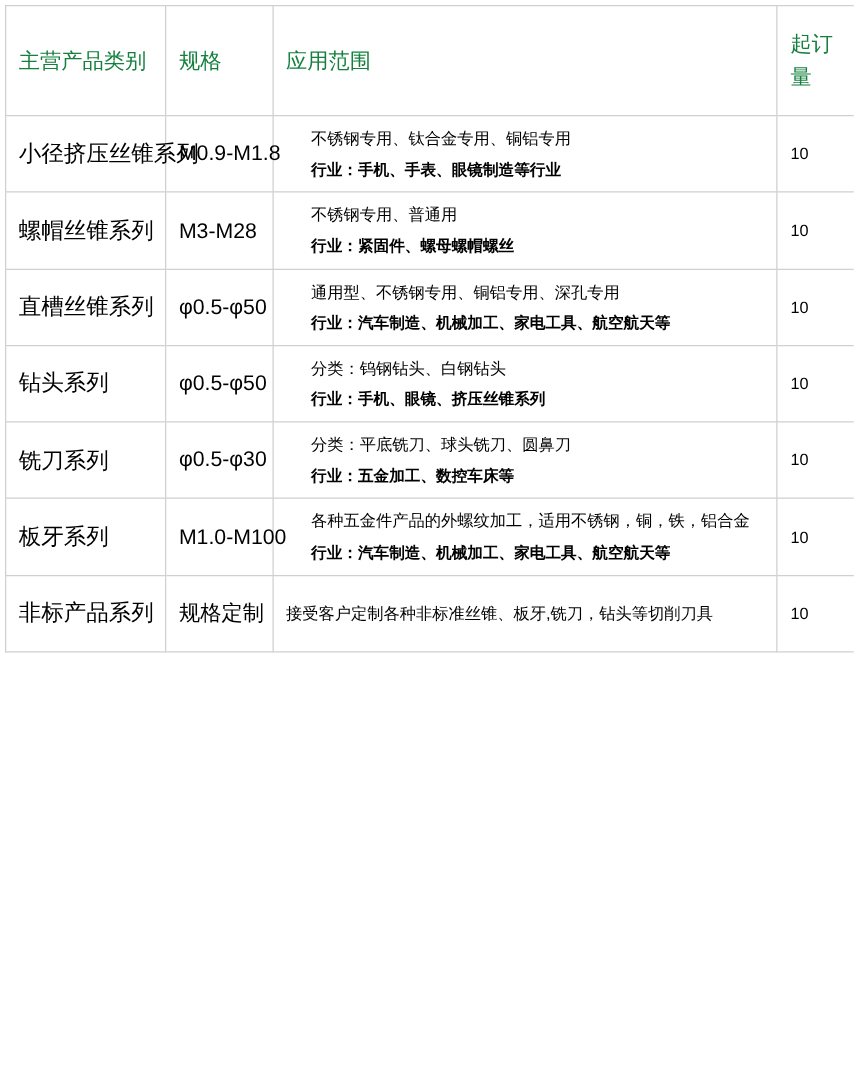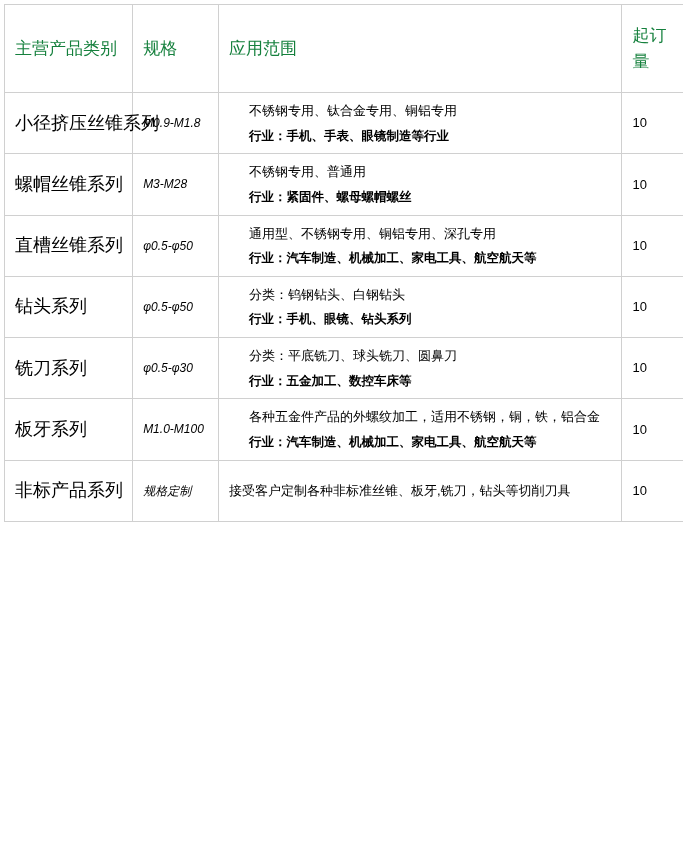--- a/index.html
+++ b/index.html
@@ -44,23 +44,22 @@
     color: #15803d;
   }
   .row-body td {
     height: 60px;
   }
   .cat {
     font-size: 18px;
     white-space: nowrap;
   }
   .spec {
-    font-size: 12px;
+    font-size: 17px;
     white-space: nowrap;
-    font-style: italic;
   }
   .moq {
     text-align: left;
     font-size: 13px;
   }
   .scope-line1 {
     font-size: 13px;
     margin-bottom: 6px;
     margin-left: 20px;
   }
@@ -161,21 +160,21 @@
       <tr class="row-body">
         <td>
           <div class="cell-pad cat">钻头系列</div>
         </td>
         <td>
           <div class="cell-pad spec">φ0.5-φ50</div>
         </td>
         <td>
           <div class="cell-pad">
             <div class="scope-line1">分类：钨钢钻头、白钢钻头</div>
-            <div class="scope-line2">行业：手机、眼镜、钻头系列</div>
+            <div class="scope-line2">行业：手机、眼镜、挤压丝锥系列</div>
           </div>
         </td>
         <td>
           <div class="cell-pad moq">10</div>
         </td>
       </tr>
       <tr class="row-body">
         <td>
           <div class="cell-pad cat">铣刀系列</div>
         </td>

